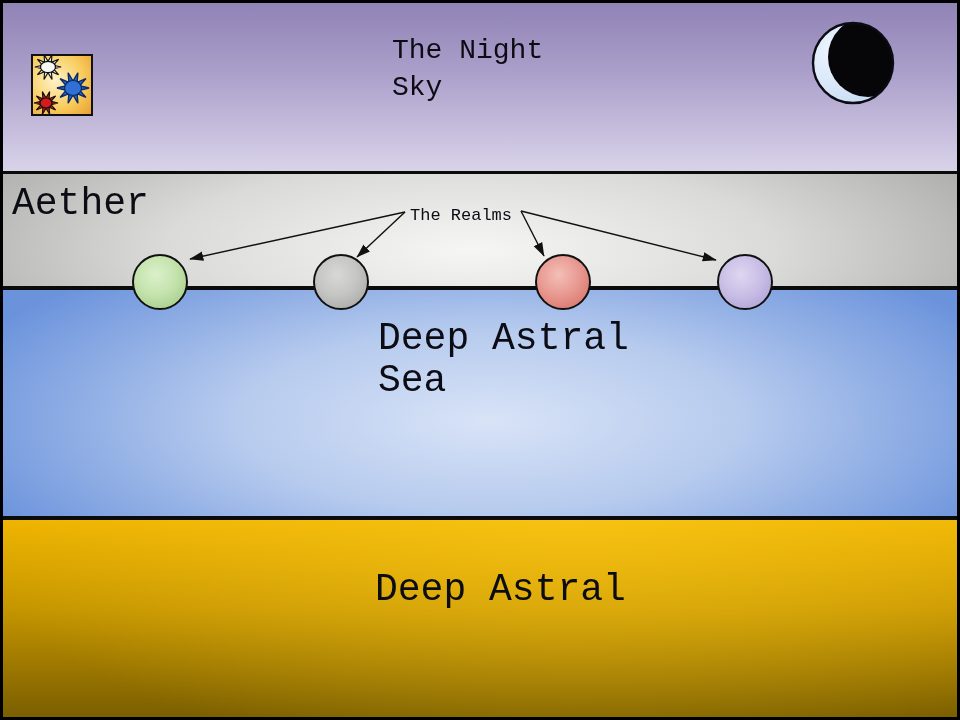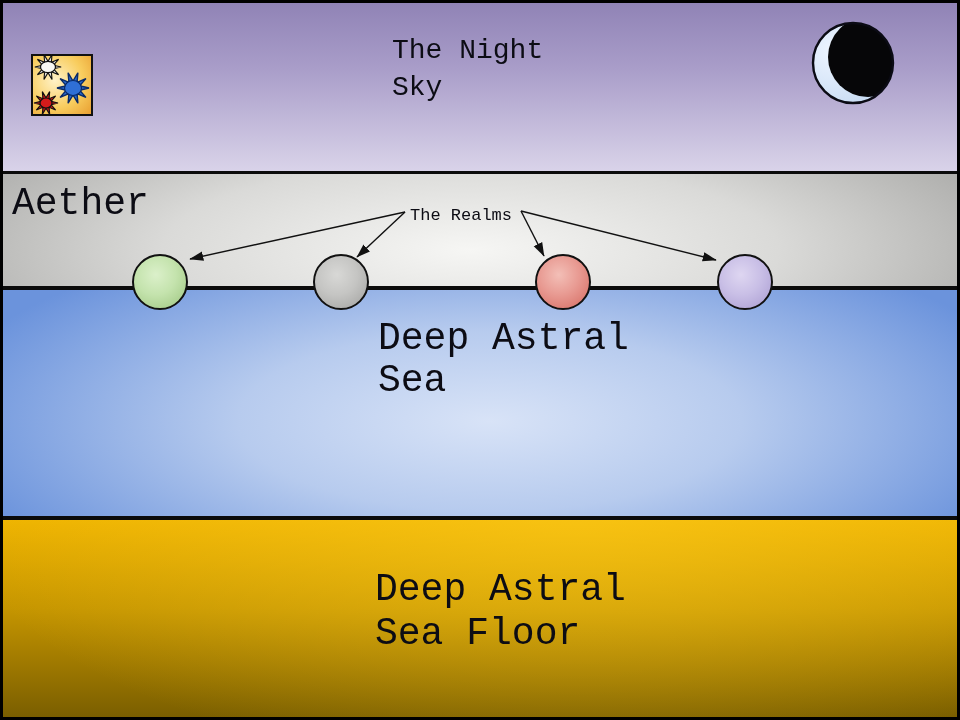--- a/index.html
+++ b/index.html
@@ -117,16 +117,16 @@
   <div class="sphere" id="sphere-purple"></div>
 
   <div class="label" id="lbl-night"><span>The Night</span><br><span>Sky</span></div>
 
   <div class="label" id="lbl-aether">Aether</div>
 
   <div class="label" id="lbl-realms">The Realms</div>
 
   <div class="label" id="lbl-sea"><span>Deep Astral</span><br><span>Sea</span></div>
 
-  <div class="label" id="lbl-floor"><span>Deep Astral</span><br><span>Sea Floor</span></div>
+  <div class="label" id="lbl-floor"><span>Deep Astral</span><br></div>
 
   <div class="frame"></div>
 </div>
 
 </body></html>

